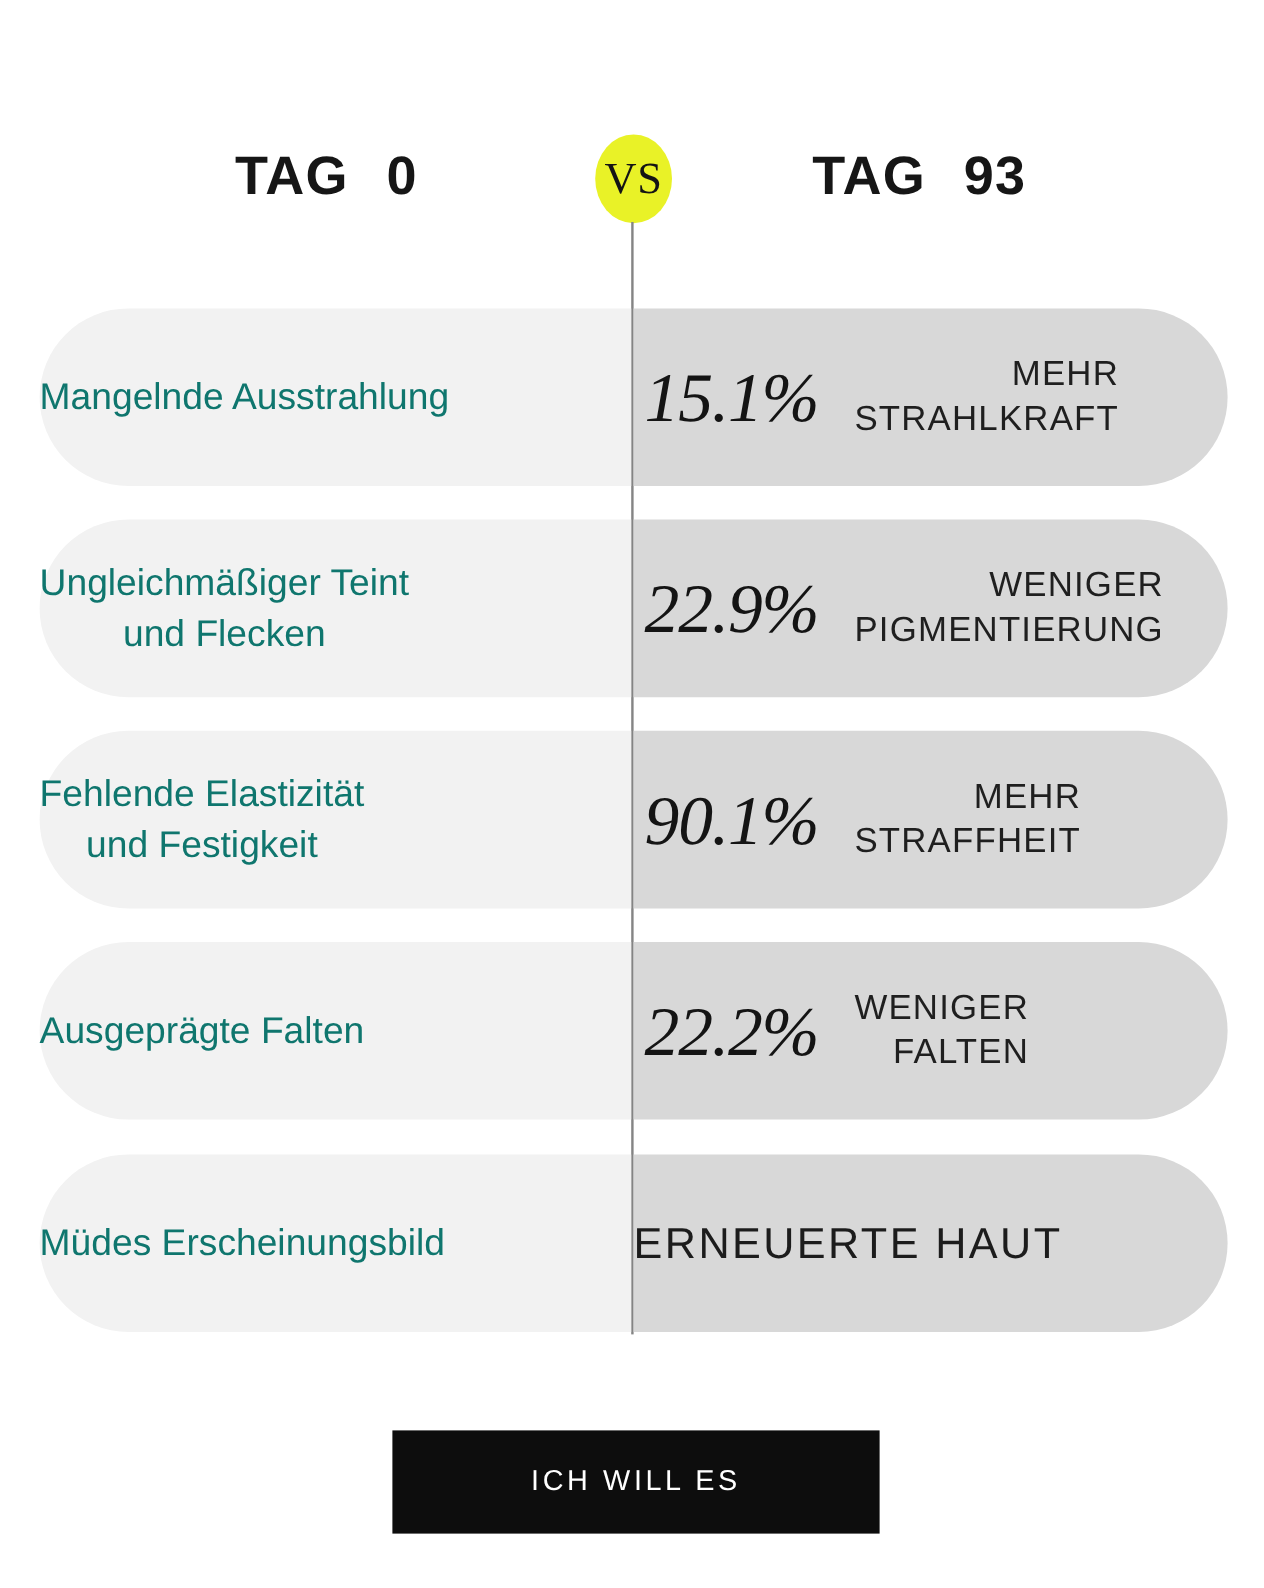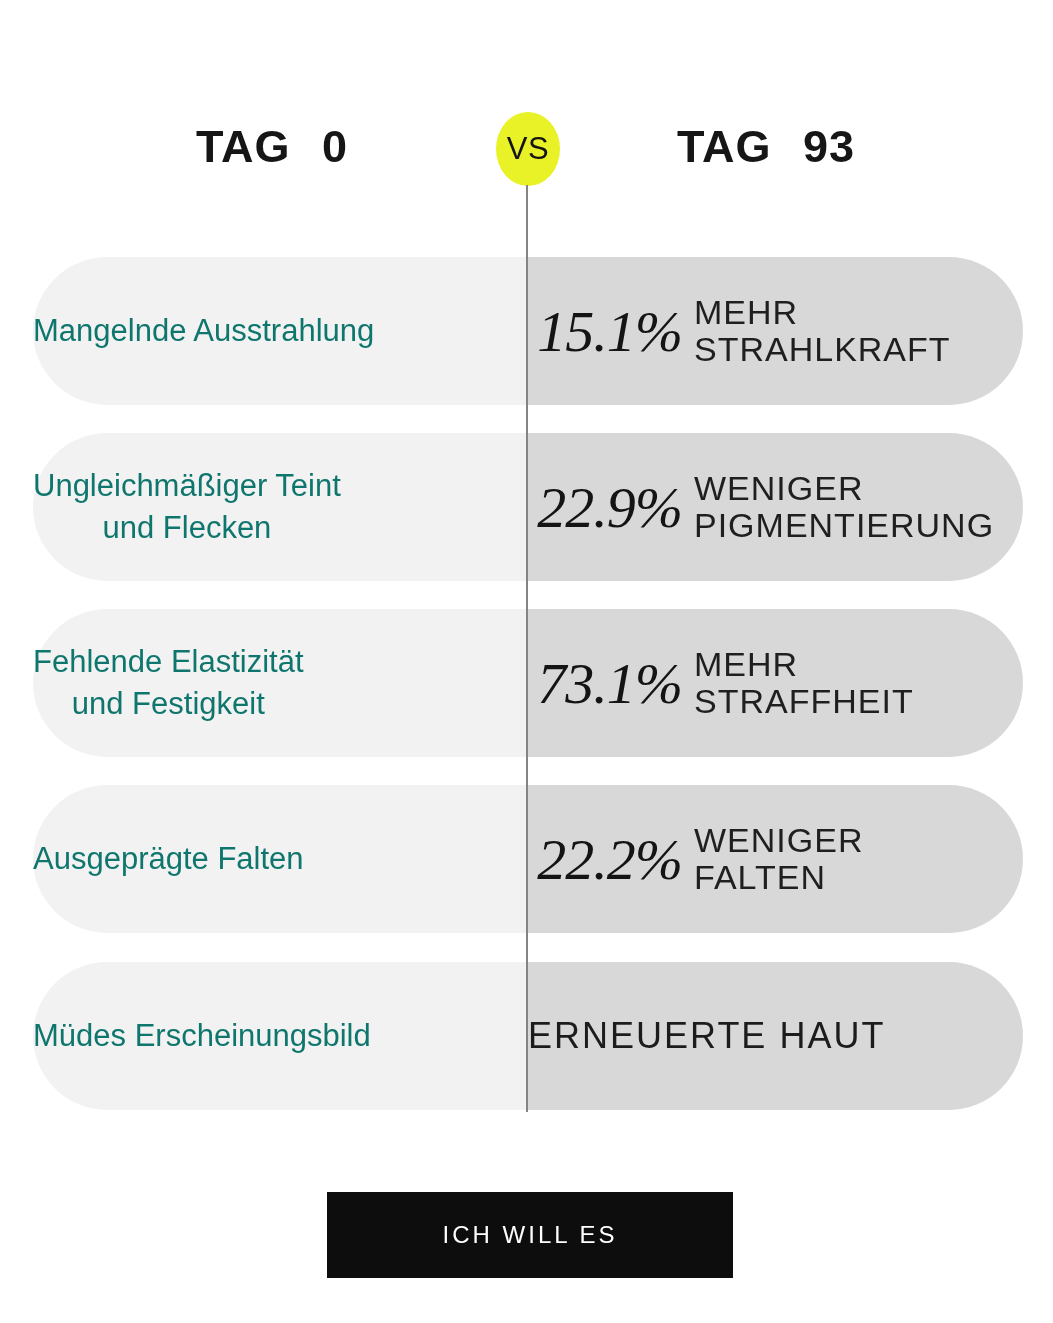--- a/index.html
+++ b/index.html
@@ -34,24 +34,25 @@
     position: absolute;
     left: 496px;
     top: 112px;
     width: 64px;
     height: 74px;
     border-radius: 50%;
     background: var(--vs_circle, #e9f227);
     display: flex;
     align-items: center;
     justify-content: center;
-    font-size: 31px;
+    font-size: 37px;
     font-weight: 500;
     letter-spacing: 0.5px;
     color: #141414;
+    font-family: Liberation Serif, serif;
   }
 
   .divider {
     position: absolute;
     left: 526px;
     top: 185px;
     width: 2px;
     height: 927px;
     background: var(--divider, #848484);
   }
@@ -97,25 +98,25 @@
     width: 154px;
     text-align: right;
     font-family: "Liberation Serif", serif;
     font-style: italic;
     font-weight: 400;
     font-size: 58px;
     letter-spacing: -1px;
     color: #141414;
   }
   .result-lines {
-    margin-left: 12px;
-    font-size: 34px;
+    margin-left: 30px;
+    font-size: 29px;
     line-height: 37px;
     letter-spacing: 1px;
-    text-align: left;
+    text-align: right;
     color: #1f1f1f;
   }
   .result-single {
     width: 100%;
     text-align: left;
     font-size: 36px;
     letter-spacing: 2px;
     color: #1c1c1c;
   }
 
@@ -181,21 +182,21 @@
   </div>
 
   <div class="row r2">
     <div class="pill-left">
       <div>
         <span>Fehlende Elastizität</span><br>
         <span>und Festigkeit</span>
       </div>
     </div>
     <div class="pill-right">
-      <div class="percent">73.1%</div>
+      <div class="percent">90.1%</div>
       <div class="result-lines">
         <span>MEHR</span><br>
         <span>STRAFFHEIT</span>
       </div>
     </div>
   </div>
 
   <div class="row r3">
     <div class="pill-left">
       <div>Ausgeprägte Falten</div>

